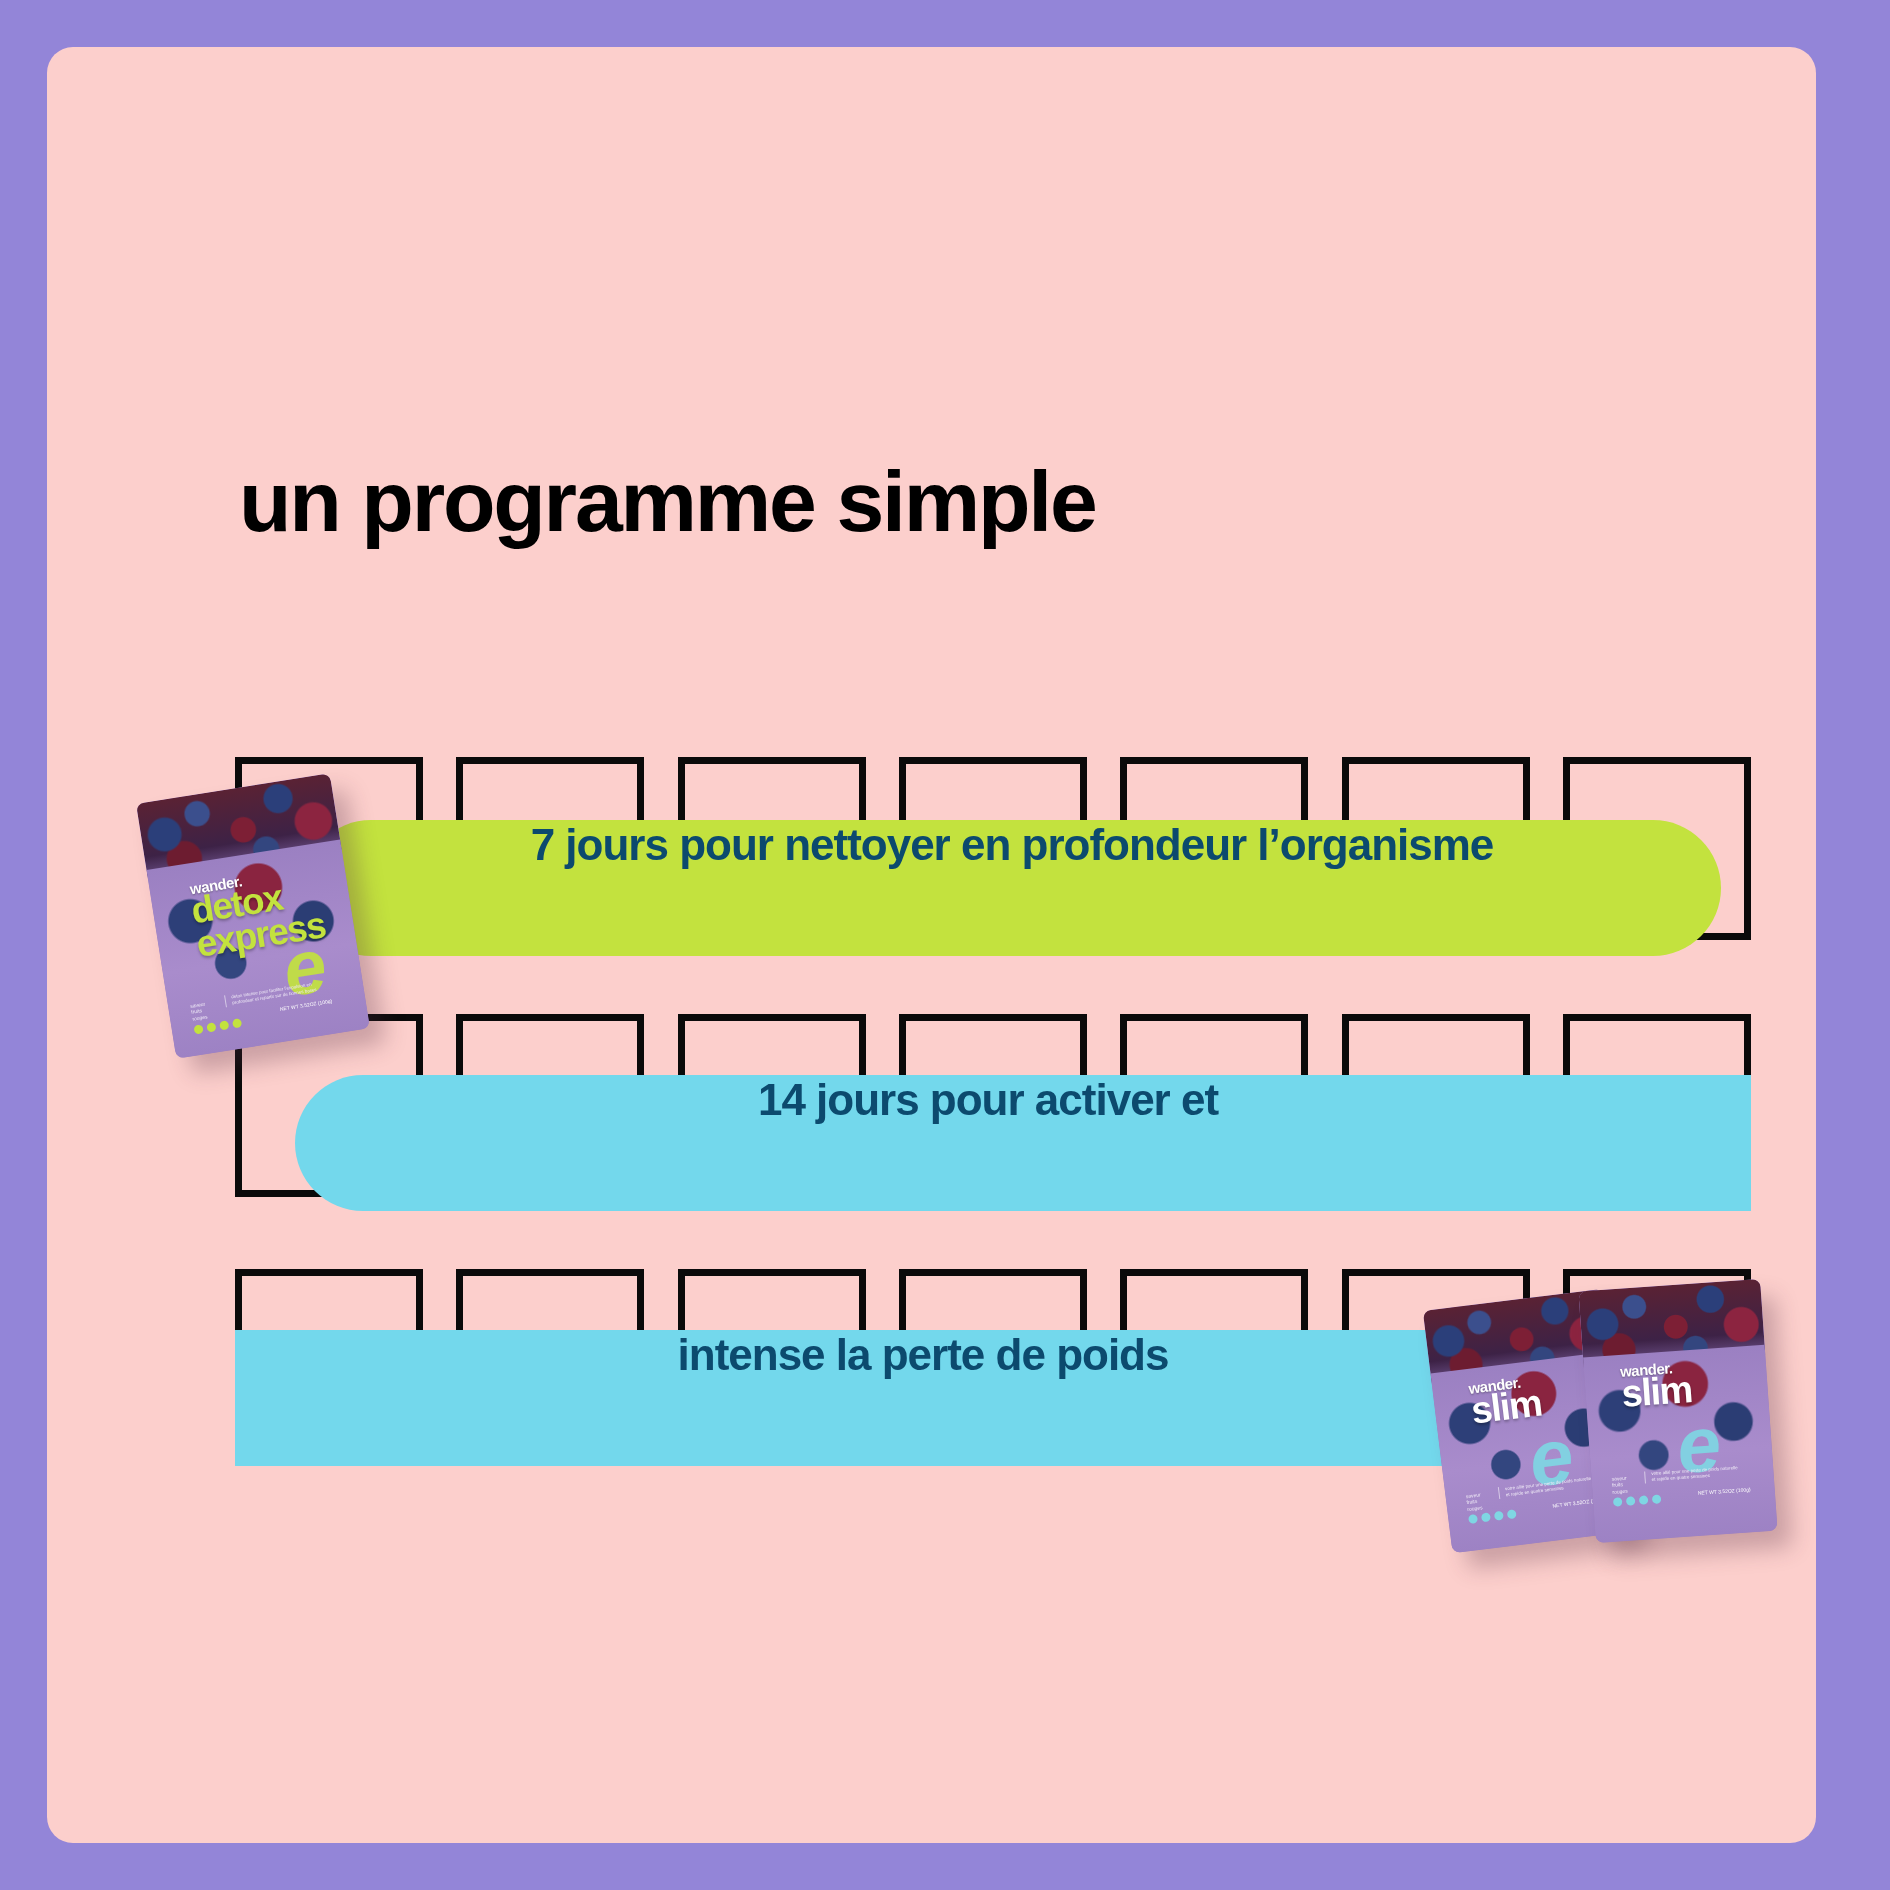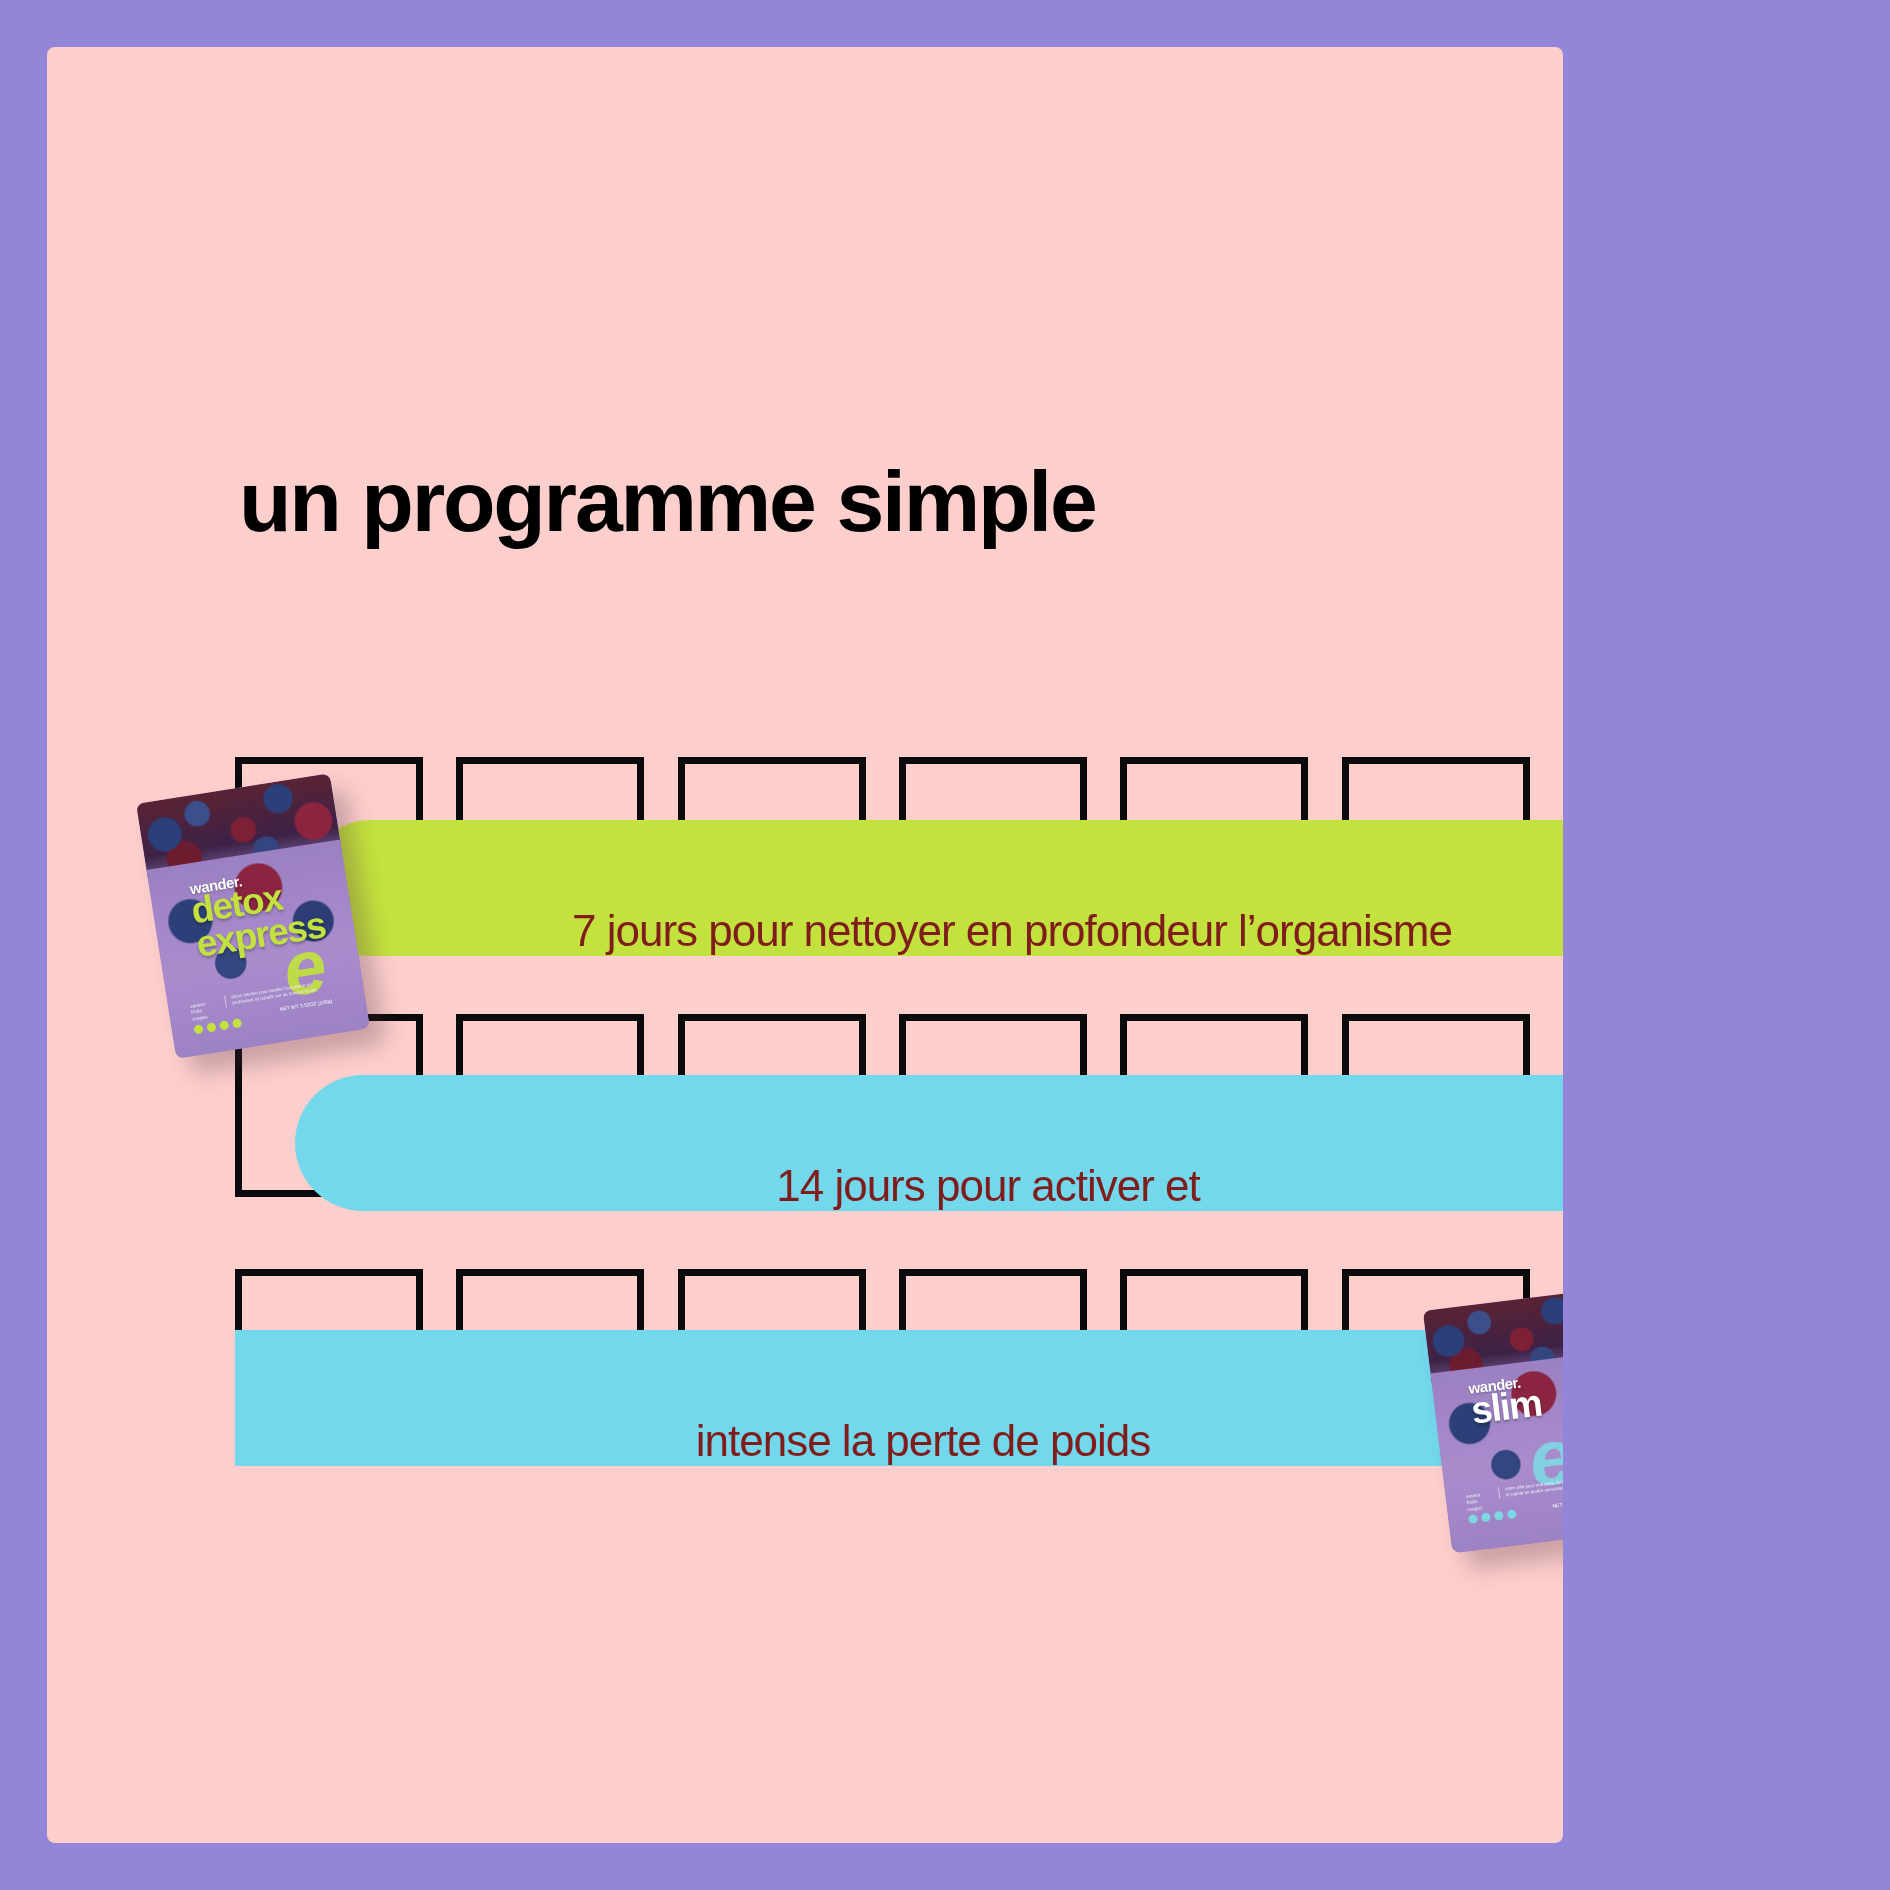--- a/index.html
+++ b/index.html
@@ -6,23 +6,23 @@
   body{
     width:1890px;height:1890px;
     background:#9385d8;
     font-family:"Liberation Sans", sans-serif;
     overflow:hidden;
   }
   .frame{position:absolute;inset:0;background:#9385d8;}
   .card{
     position:absolute;
     left:47px;top:47px;
-    width:1516px;height:1796px;
+    width:1769px;height:1796px;
     background:#fccfcc;
-    border-radius:8px;
+    border-radius:26px;
     overflow:hidden;
   }
 
   
   .heading{
     position:absolute;
     left:192px;top:412px;
     width:1200px;
     color:#000;
     font-weight:bold;
@@ -48,23 +48,23 @@
   .cell{
     width:188px;height:183px;
     border:7px solid #0a0a0a;
     box-sizing:border-box;
     background:transparent;
   }
 
   
   .bar{
     position:absolute;
-    display:flex;align-items:flex-end;
-    color:#7f1d1d;
-    font-weight:normal;
+    display:flex;align-items:flex-start;
+    color:#0c4a6e;
+    font-weight:bold;
     letter-spacing:-1px;
   }
   .bar-green{
     left:256px;top:773px;
     width:1418px;height:136px;
     background:#c3e23e;
     border-radius:68px;
     justify-content:center;
     font-size:44px;
     z-index:4;

